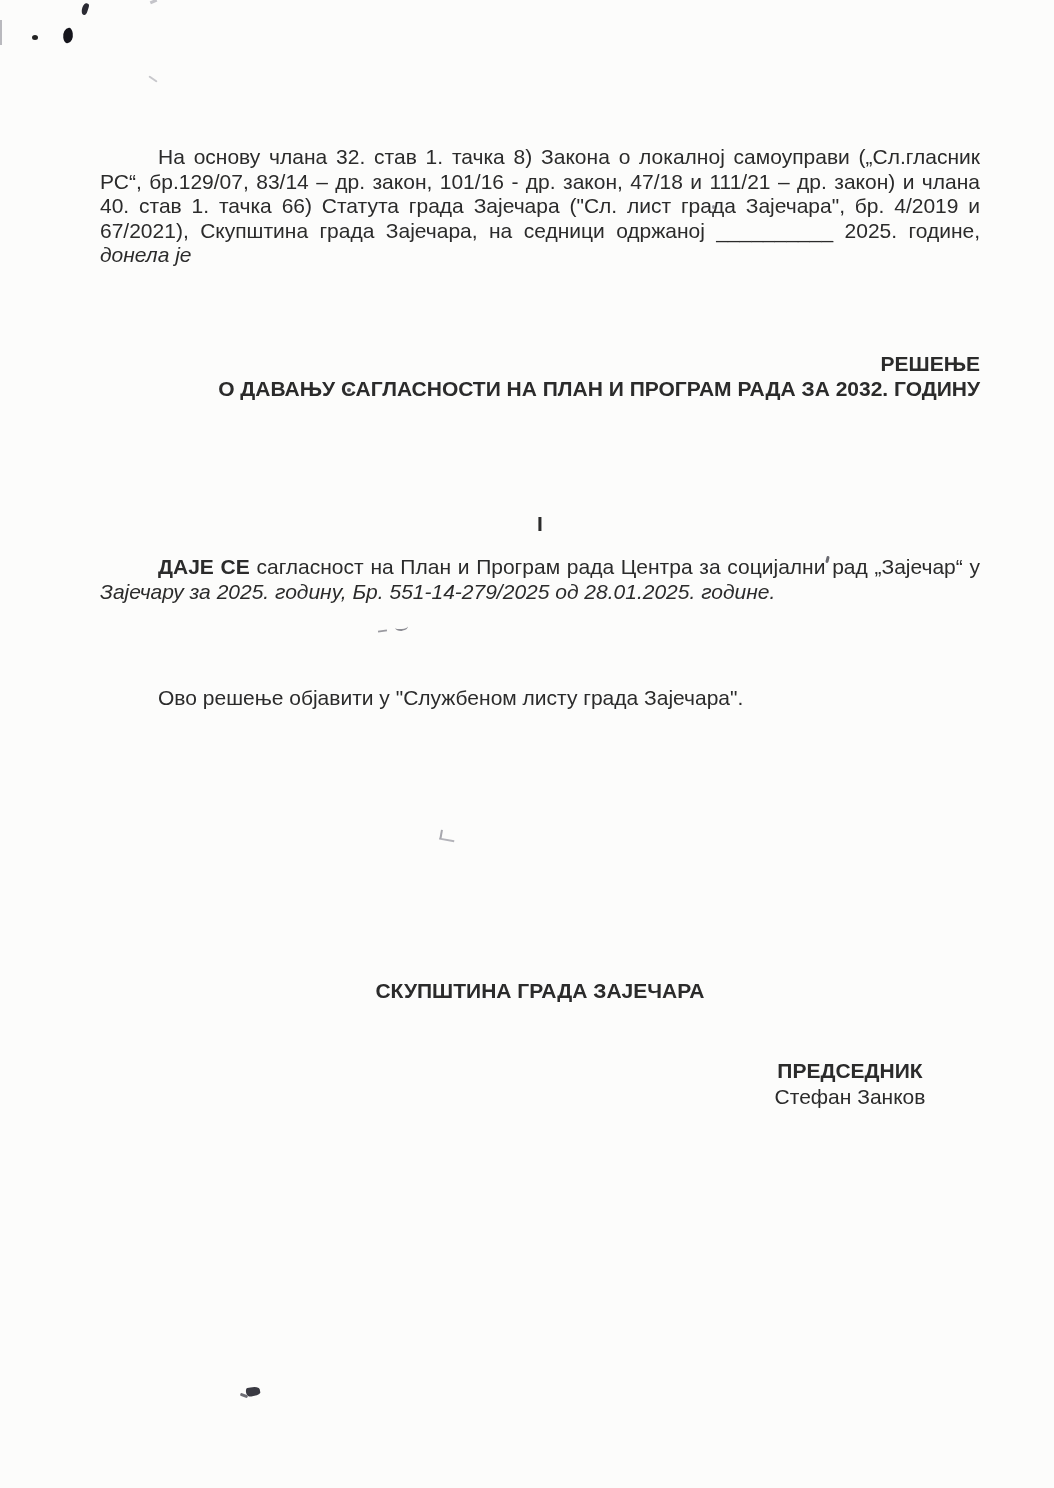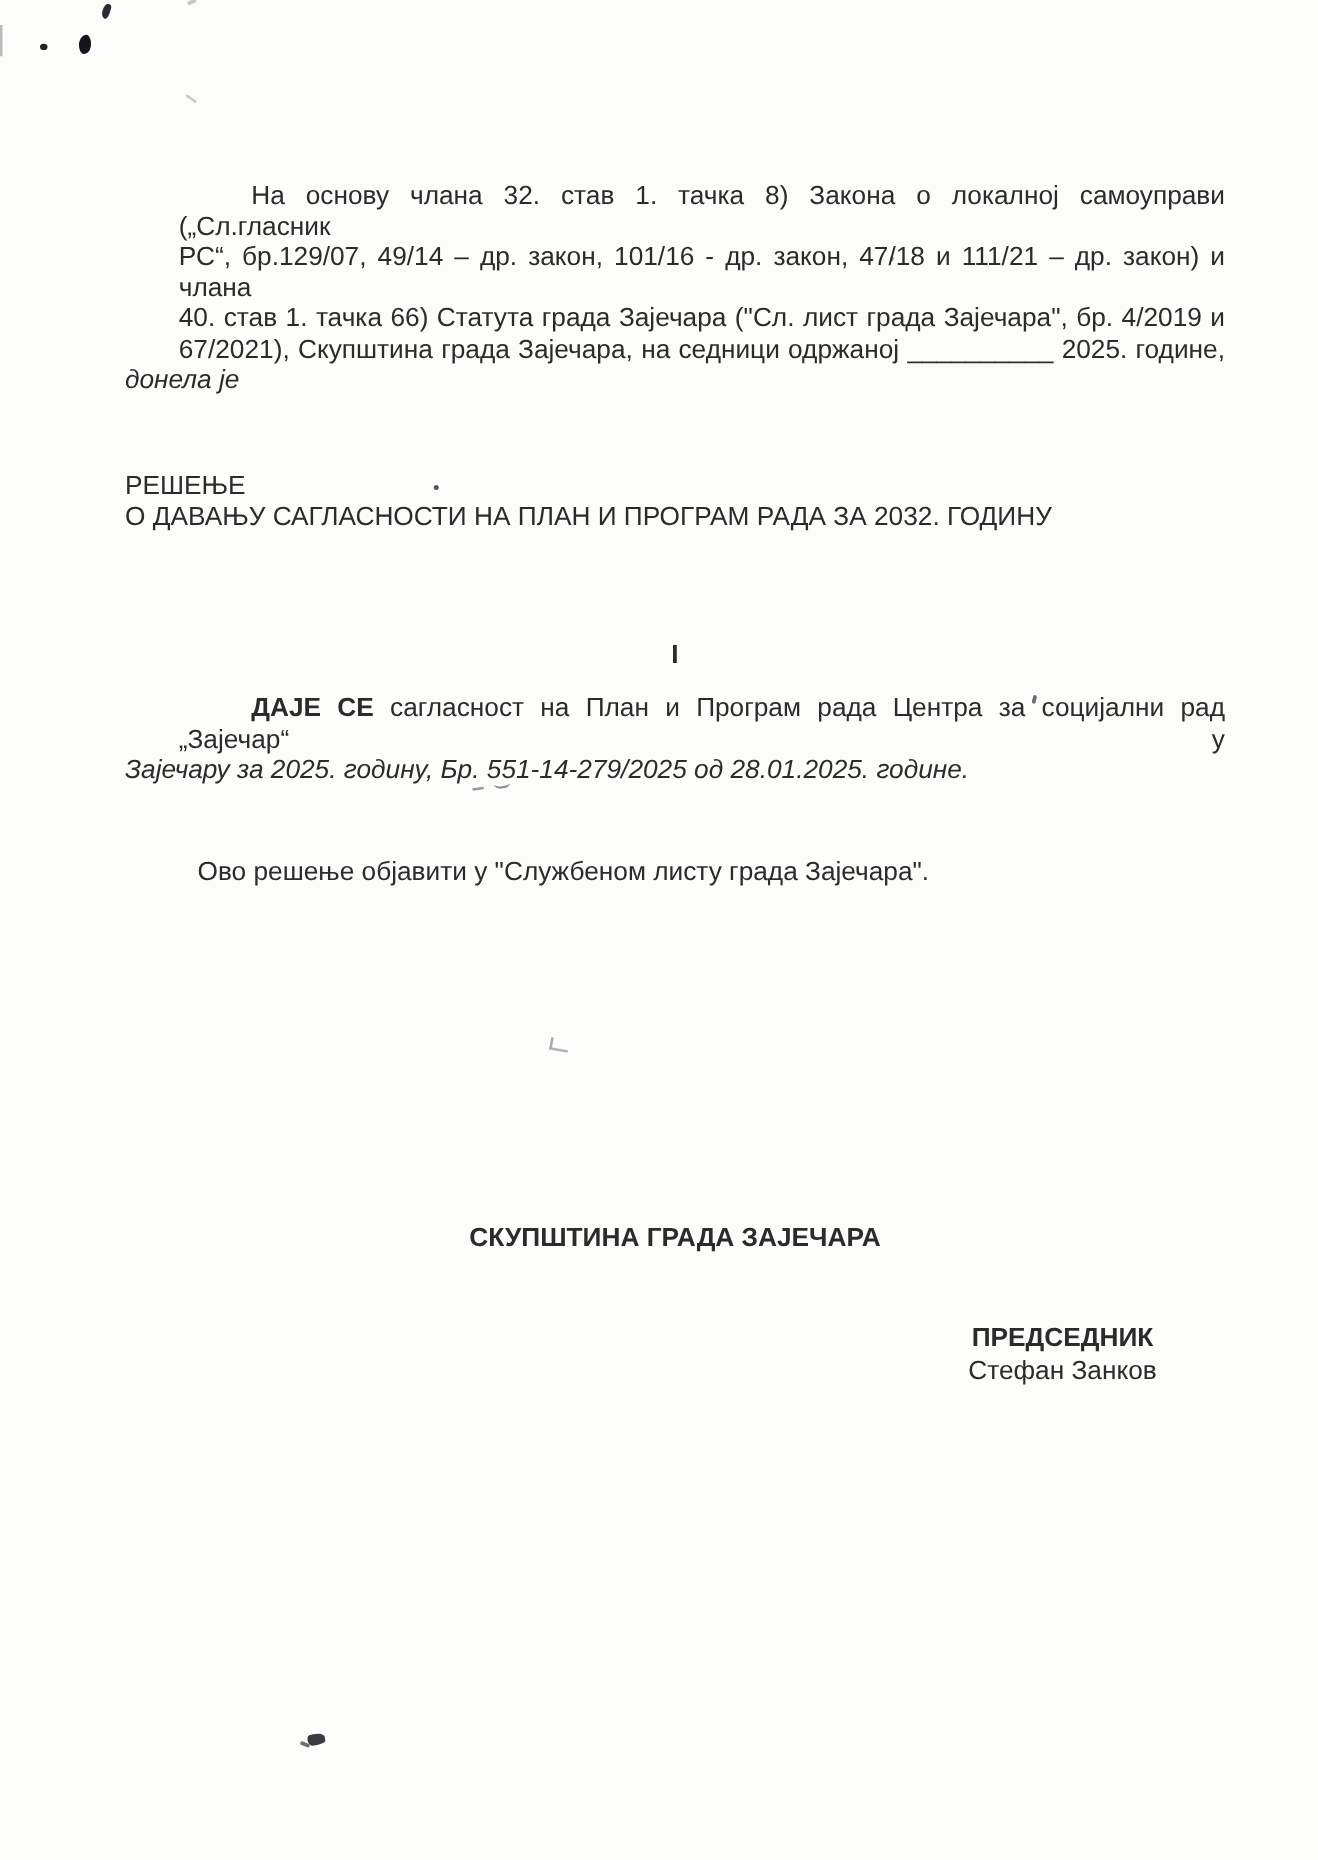--- a/index.html
+++ b/index.html
@@ -8,26 +8,26 @@
     width:1054px; height:1488px;
     background:#fcfcfb;
     font-family:"Liberation Sans","DejaVu Sans",sans-serif;
     color:#2b2b2b;
     font-size:21px;
     line-height:24.5px;
     overflow:hidden;
   }
   .abs { position:absolute; }
   .col { left:100px; width:880px; }
-  .jline { text-align:justify; text-align-last:justify;margin-left:43px; }
+  .jline { text-align:justify; text-align-last:justify; }
   .lastline { text-align:center; text-align-last:left;font-style:italic; }
   .indent { text-indent:58px; }
   .bold { font-weight:bold; }
   .center { text-align:center; }
-  .title-block { top:377px; font-weight:normal; text-align:left; line-height:24.5px; }
+  .title-block { top:352px; font-weight:bold; text-align:right; line-height:24.5px; }
   .marker { text-align:center; font-weight:bold; }
   .numblock { left:158px; top:832px; line-height:28px; white-space:nowrap; }
   .president-block { left:768px; top:1058px; width:164px; text-align:center; line-height:25.5px; }
   
   .artifact { position:absolute; pointer-events:none; }
   .a1 { left:82px; top:3px; width:6px; height:12px; background:#2a2a33; border-radius:60% 40% 50% 70%; transform:rotate(18deg); }
   .a2 { left:32px; top:35px; width:6px; height:5px; background:#232323; border-radius:50%; }
   .a3 { left:63px; top:28px; width:10px; height:15px; background:#15151c; border-radius:70% 30% 60% 30% / 60% 40% 60% 40%; transform:rotate(-8deg); }
   .a4 { left:0px; top:20px; width:2px; height:25px; background:#b9b9be; }
   .a5 { left:148px; top:78px; width:10px; height:2px; background:#c8c8cc; transform:rotate(35deg); border-radius:2px; }
@@ -56,21 +56,21 @@
   <div class="artifact a8"></div>
   <div class="artifact a9"></div>
   <div class="artifact a10"></div>
   <div class="artifact a11"></div>
   <div class="artifact a12"></div>
   <div class="artifact a13"></div>
   <div class="artifact a14"></div>
 
   <div class="abs col" style="top:145px;">
     <div class="jline indent">На основу члана 32. став 1. тачка 8) Закона о локалној самоуправи („Сл.гласник</div>
-    <div class="jline">РС“, бр.129/07, 49/14 – др. закон, 101/16 - др. закон, 47/18 и 111/21 – др. закон) и члана</div>
+    <div class="jline">РС“, бр.129/07, 83/14 – др. закон, 101/16 - др. закон, 47/18 и 111/21 – др. закон) и члана</div>
     <div class="jline">40. став 1. тачка 66) Статута града Зајечара ("Сл. лист града Зајечара", бр. 4/2019 и</div>
     <div class="jline">67/2021), Скупштина града Зајечара, на седници одржаној __________ 2025. године,</div>
     <div class="lastline">донела је</div>
   </div>
 
   <div class="abs col title-block">
     <div>РЕШЕЊЕ</div>
     <div>О ДАВАЊУ САГЛАСНОСТИ НА ПЛАН И ПРОГРАМ РАДА ЗА 2032. ГОДИНУ</div>
   </div>
 

